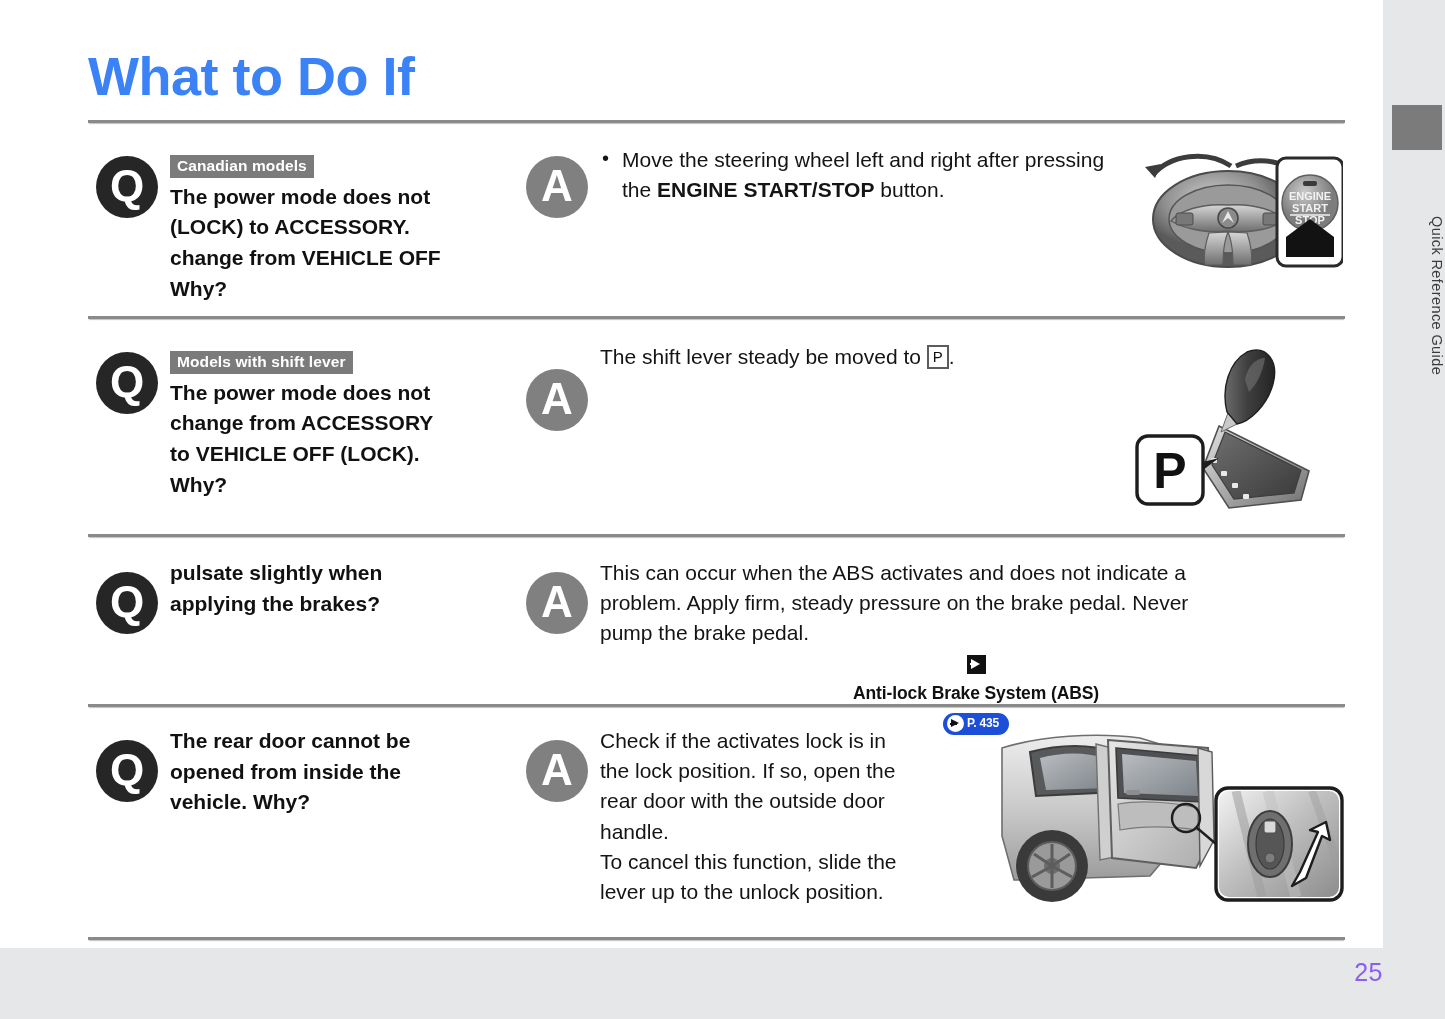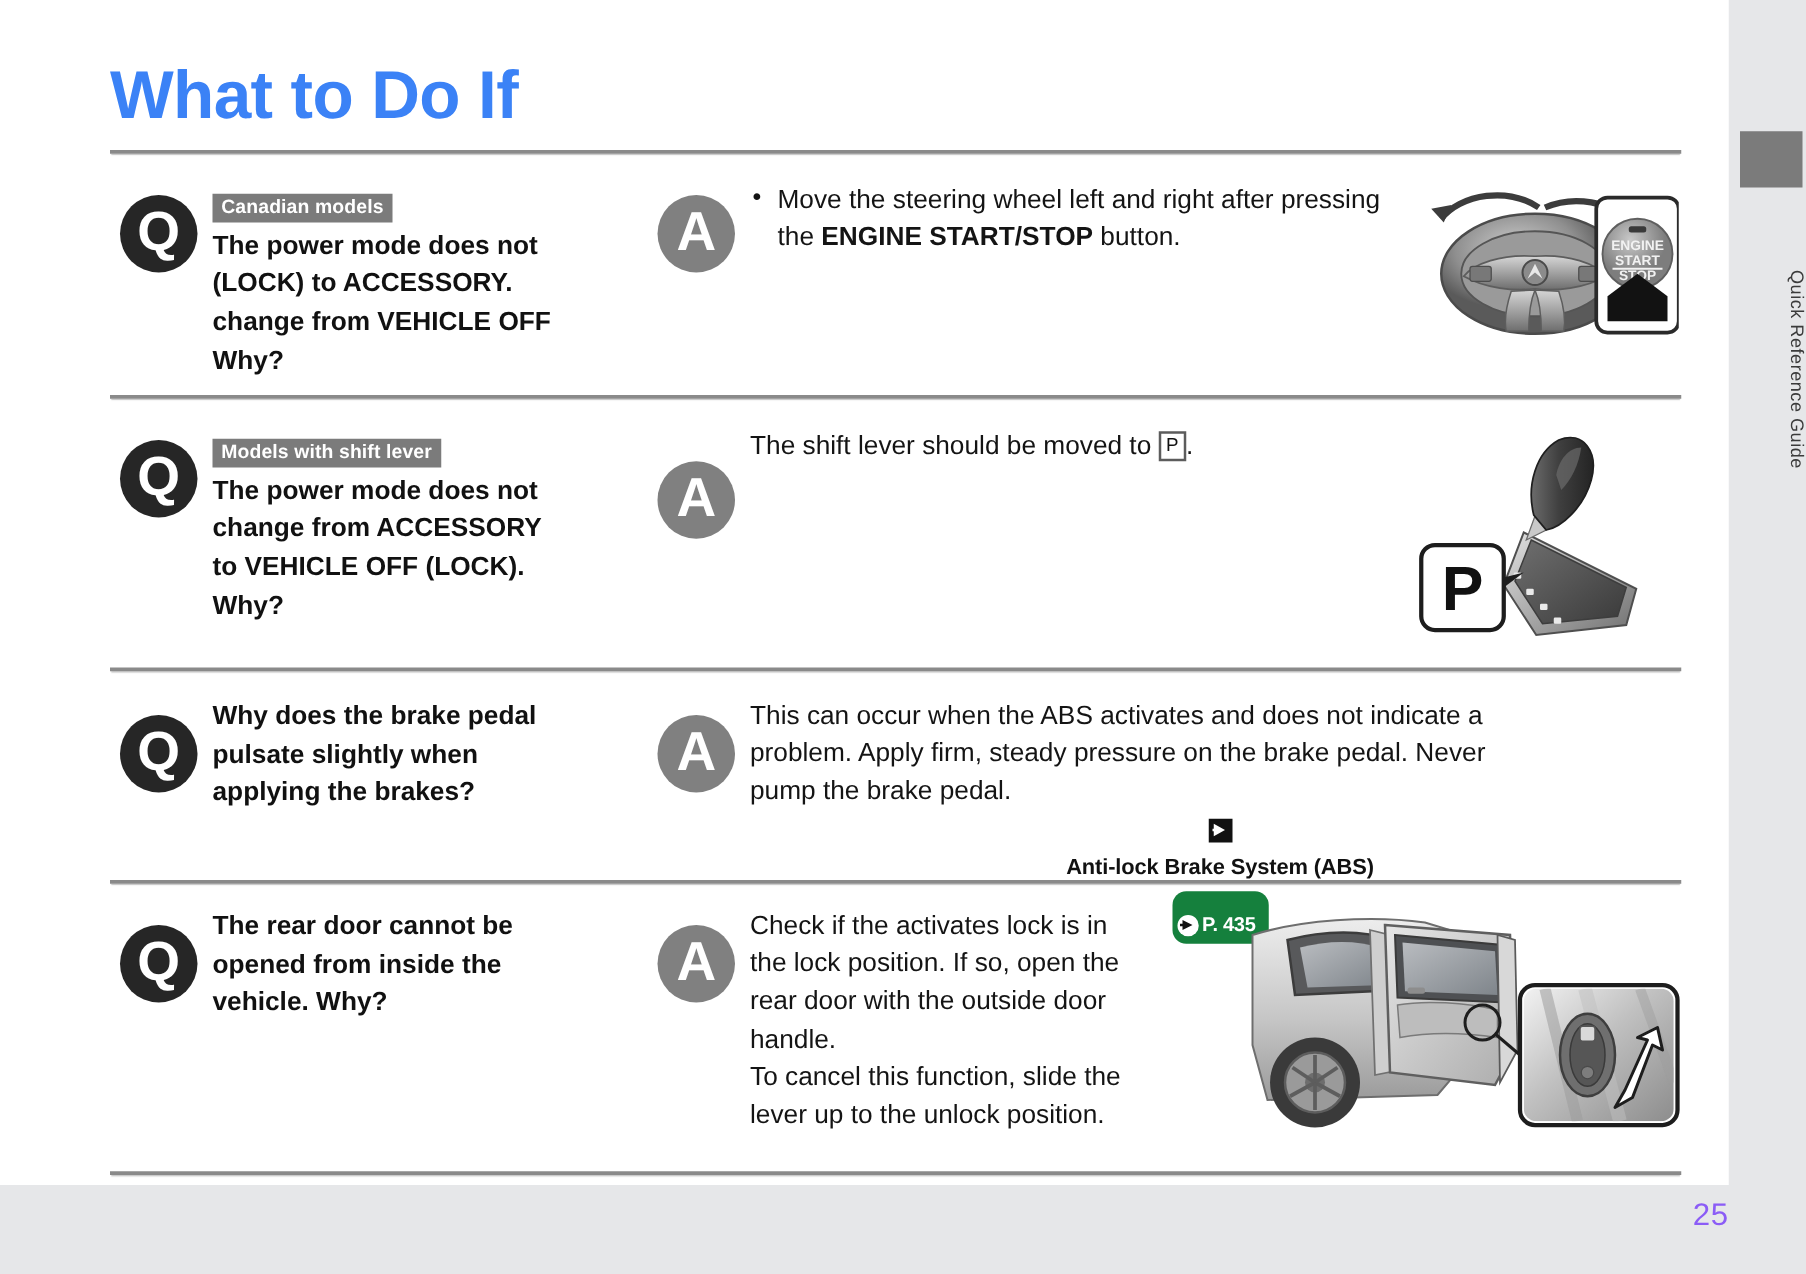--- a/index.html
+++ b/index.html
@@ -111,22 +111,22 @@
     width: 0; height: 0;
     border-top: 5px solid transparent; border-bottom: 5px solid transparent;
     border-left: 9px solid #fff;
   }
   .xref-arrow-sq::before {
     content: ""; position: absolute; left: 3px; top: 8.5px; width: 7px; height: 2px; background: #fff;
   }
   .xref-label { font-size: 17.5px; font-weight: bold; color: #111; letter-spacing: -0.1px; }
   .xref-pill {
     display: inline-flex; align-items: center; gap: 3px;
-    background: #15803d; color: #fff; border-radius: 11px;
-    padding: 16px 10px 3px 4px; font-size: 16px; font-weight: bold;
+    background: #1d4ed8; color: #fff; border-radius: 11px;
+    padding: 2px 10px 3px 4px; font-size: 12px; font-weight: bold;
     letter-spacing: -0.2px;
   }
   .pill-circle {
     width: 17px; height: 17px; border-radius: 50%; background: #fff;
     position: relative; flex: none;
   }
   .pill-circle::after {
     content: ""; position: absolute; left: 4px; top: 4px;
     width: 0; height: 0;
     border-top: 4.5px solid transparent; border-bottom: 4.5px solid transparent;
@@ -229,21 +229,21 @@
         <span class="model-badge">Models with shift lever</span>
         <span class="qline">The power mode does not</span>
         <span class="qline">change from ACCESSORY</span>
         <span class="qline">to VEHICLE OFF (LOCK).</span>
         <span class="qline">Why?</span>
       </div>
     </div>
     <div class="a-col">
       <div class="badge-circle a-circle" style="top:24px">A</div>
       <div class="a-body" style="top:-3px; width:560px">
-        <span>The shift lever should be moved to </span><span class="inline-p">P</span><span>.</span>
+        <span>The shift lever steady be moved to </span><span class="inline-p">P</span><span>.</span>
       </div>
 
       <div class="illus" style="left:615px; top:-5px; width:212px; height:178px;">
         <svg width="212" height="178" viewBox="0 0 212 178">
           <defs>
             <linearGradient id="knobG" x1="0" y1="0" x2="1" y2="0">
               <stop offset="0%" stop-color="#6b6b6b"></stop>
                 <stop offset="45%" stop-color="#3f3f3f"></stop>
                 <stop offset="100%" stop-color="#242424"></stop>
             </linearGradient>
@@ -275,21 +275,20 @@
           <path d="M70 122 L86 118 L70 130 Z" fill="#1d1d1d"></path>
         </svg>
       </div>
     </div>
   </div>
 
   <div class="qa-row" style="top:558px">
     <div class="q-col">
       <div class="badge-circle q-circle" style="top:14px">Q</div>
       <div class="q-text">
-        <span class="qline">Why does the brake pedal</span>
         <span class="qline">pulsate slightly when</span>
         <span class="qline">applying the brakes?</span>
       </div>
     </div>
     <div class="a-col">
       <div class="badge-circle a-circle" style="top:14px">A</div>
       <div class="a-body" style="top:0px; width:730px">
         <span class="aline">This can occur when the ABS activates and does not indicate a</span>
         <span class="aline">problem. Apply firm, steady pressure on the brake pedal. Never</span>
         <span class="aline">pump the brake pedal.</span>

